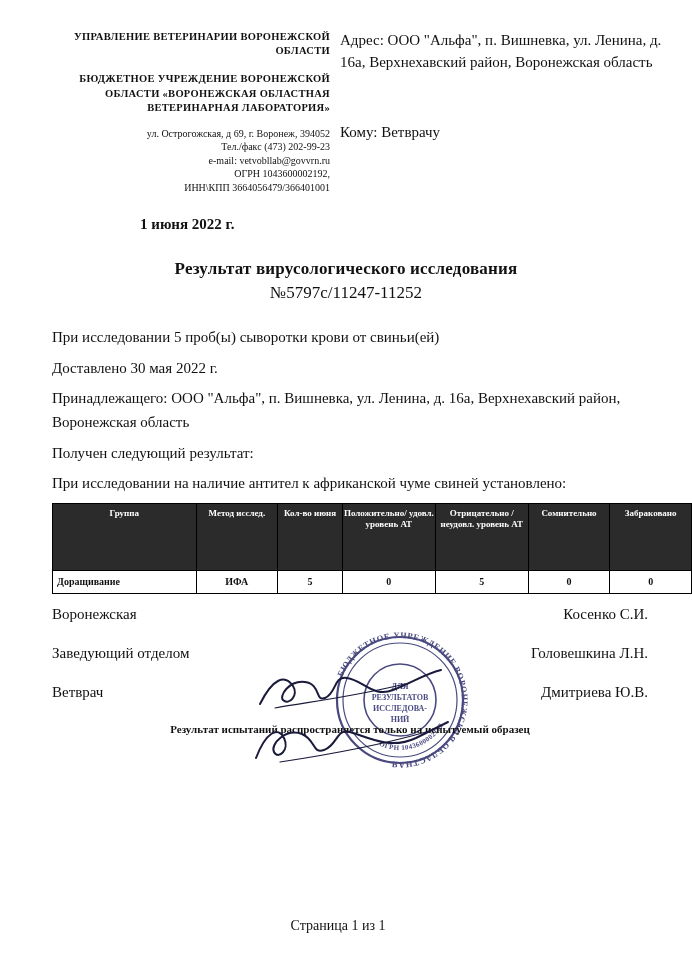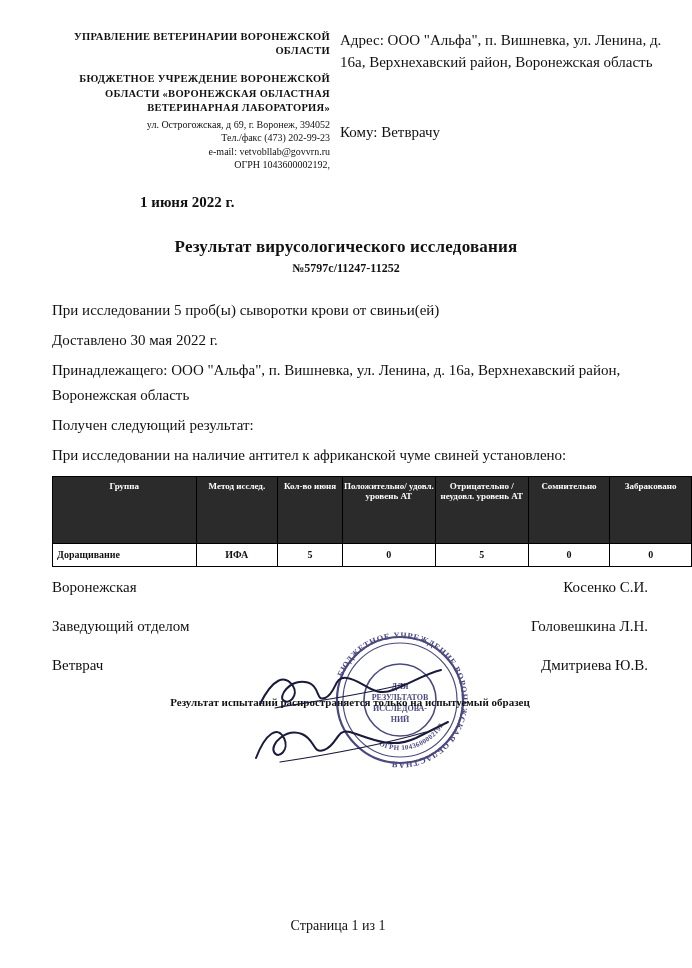--- a/index.html
+++ b/index.html
@@ -45,21 +45,21 @@
   }
   .org-block {
     margin-top: 14px;
     font-size: 10.5px;
     font-weight: bold;
     letter-spacing: 0.3px;
     line-height: 1.35;
     text-transform: uppercase;
   }
   .org-addr {
-    margin-top: 3px;
+    margin-top: 12px;
     font-size: 10px;
     line-height: 1.35;
     font-weight: normal;
     text-transform: none;
     font-family: Liberation Serif, serif;
   }
   .org-addr div { white-space: nowrap; }
 
   .header-right {
     flex: 1;
@@ -86,22 +86,22 @@
   .title-wrap {
     text-align: center;
     margin-top: 26px;
   }
   .title-main {
     font-size: 17px;
     font-weight: bold;
     letter-spacing: 0.2px;
   }
   .title-num {
-    font-size: 12px;
-    font-weight: bold;
+    font-size: 17px;
+    font-weight: normal;
     margin-top: 4px;
   }
 
   
   .body-text {
     margin-top: 22px;
     padding-left: 52px;
     padding-right: 40px;
     font-size: 15px;
     line-height: 1.62;
@@ -217,20 +217,21 @@
 
   <div class="header">
     <div class="header-left">
       <div class="org-top">УПРАВЛЕНИЕ ВЕТЕРИНАРИИ ВОРОНЕЖСКОЙ ОБЛАСТИ</div>
       <div class="org-block">БЮДЖЕТНОЕ УЧРЕЖДЕНИЕ ВОРОНЕЖСКОЙ ОБЛАСТИ «ВОРОНЕЖСКАЯ ОБЛАСТНАЯ ВЕТЕРИНАРНАЯ ЛАБОРАТОРИЯ»</div>
       <div class="org-addr">
         <div>ул. Острогожская, д 69, г. Воронеж, 394052</div>
         <div>Тел./факс  (473) 202-99-23</div>
         <div>e-mail: vetvobllab@govvrn.ru</div>
         <div>ОГРН 1043600002192,</div>
+        <div>ИНН\КПП 3664056479/366401001</div>
       </div>
     </div>
     <div class="header-right">
       <div class="addr-line">Адрес: ООО "Альфа", п. Вишневка, ул. Ленина, д. 16а, Верхнехавский район, Воронежская область</div>
       <div class="recipient">Кому: Ветврачу</div>
     </div>
   </div>
 
   <div class="doc-date">1 июня 2022 г.</div>
 

